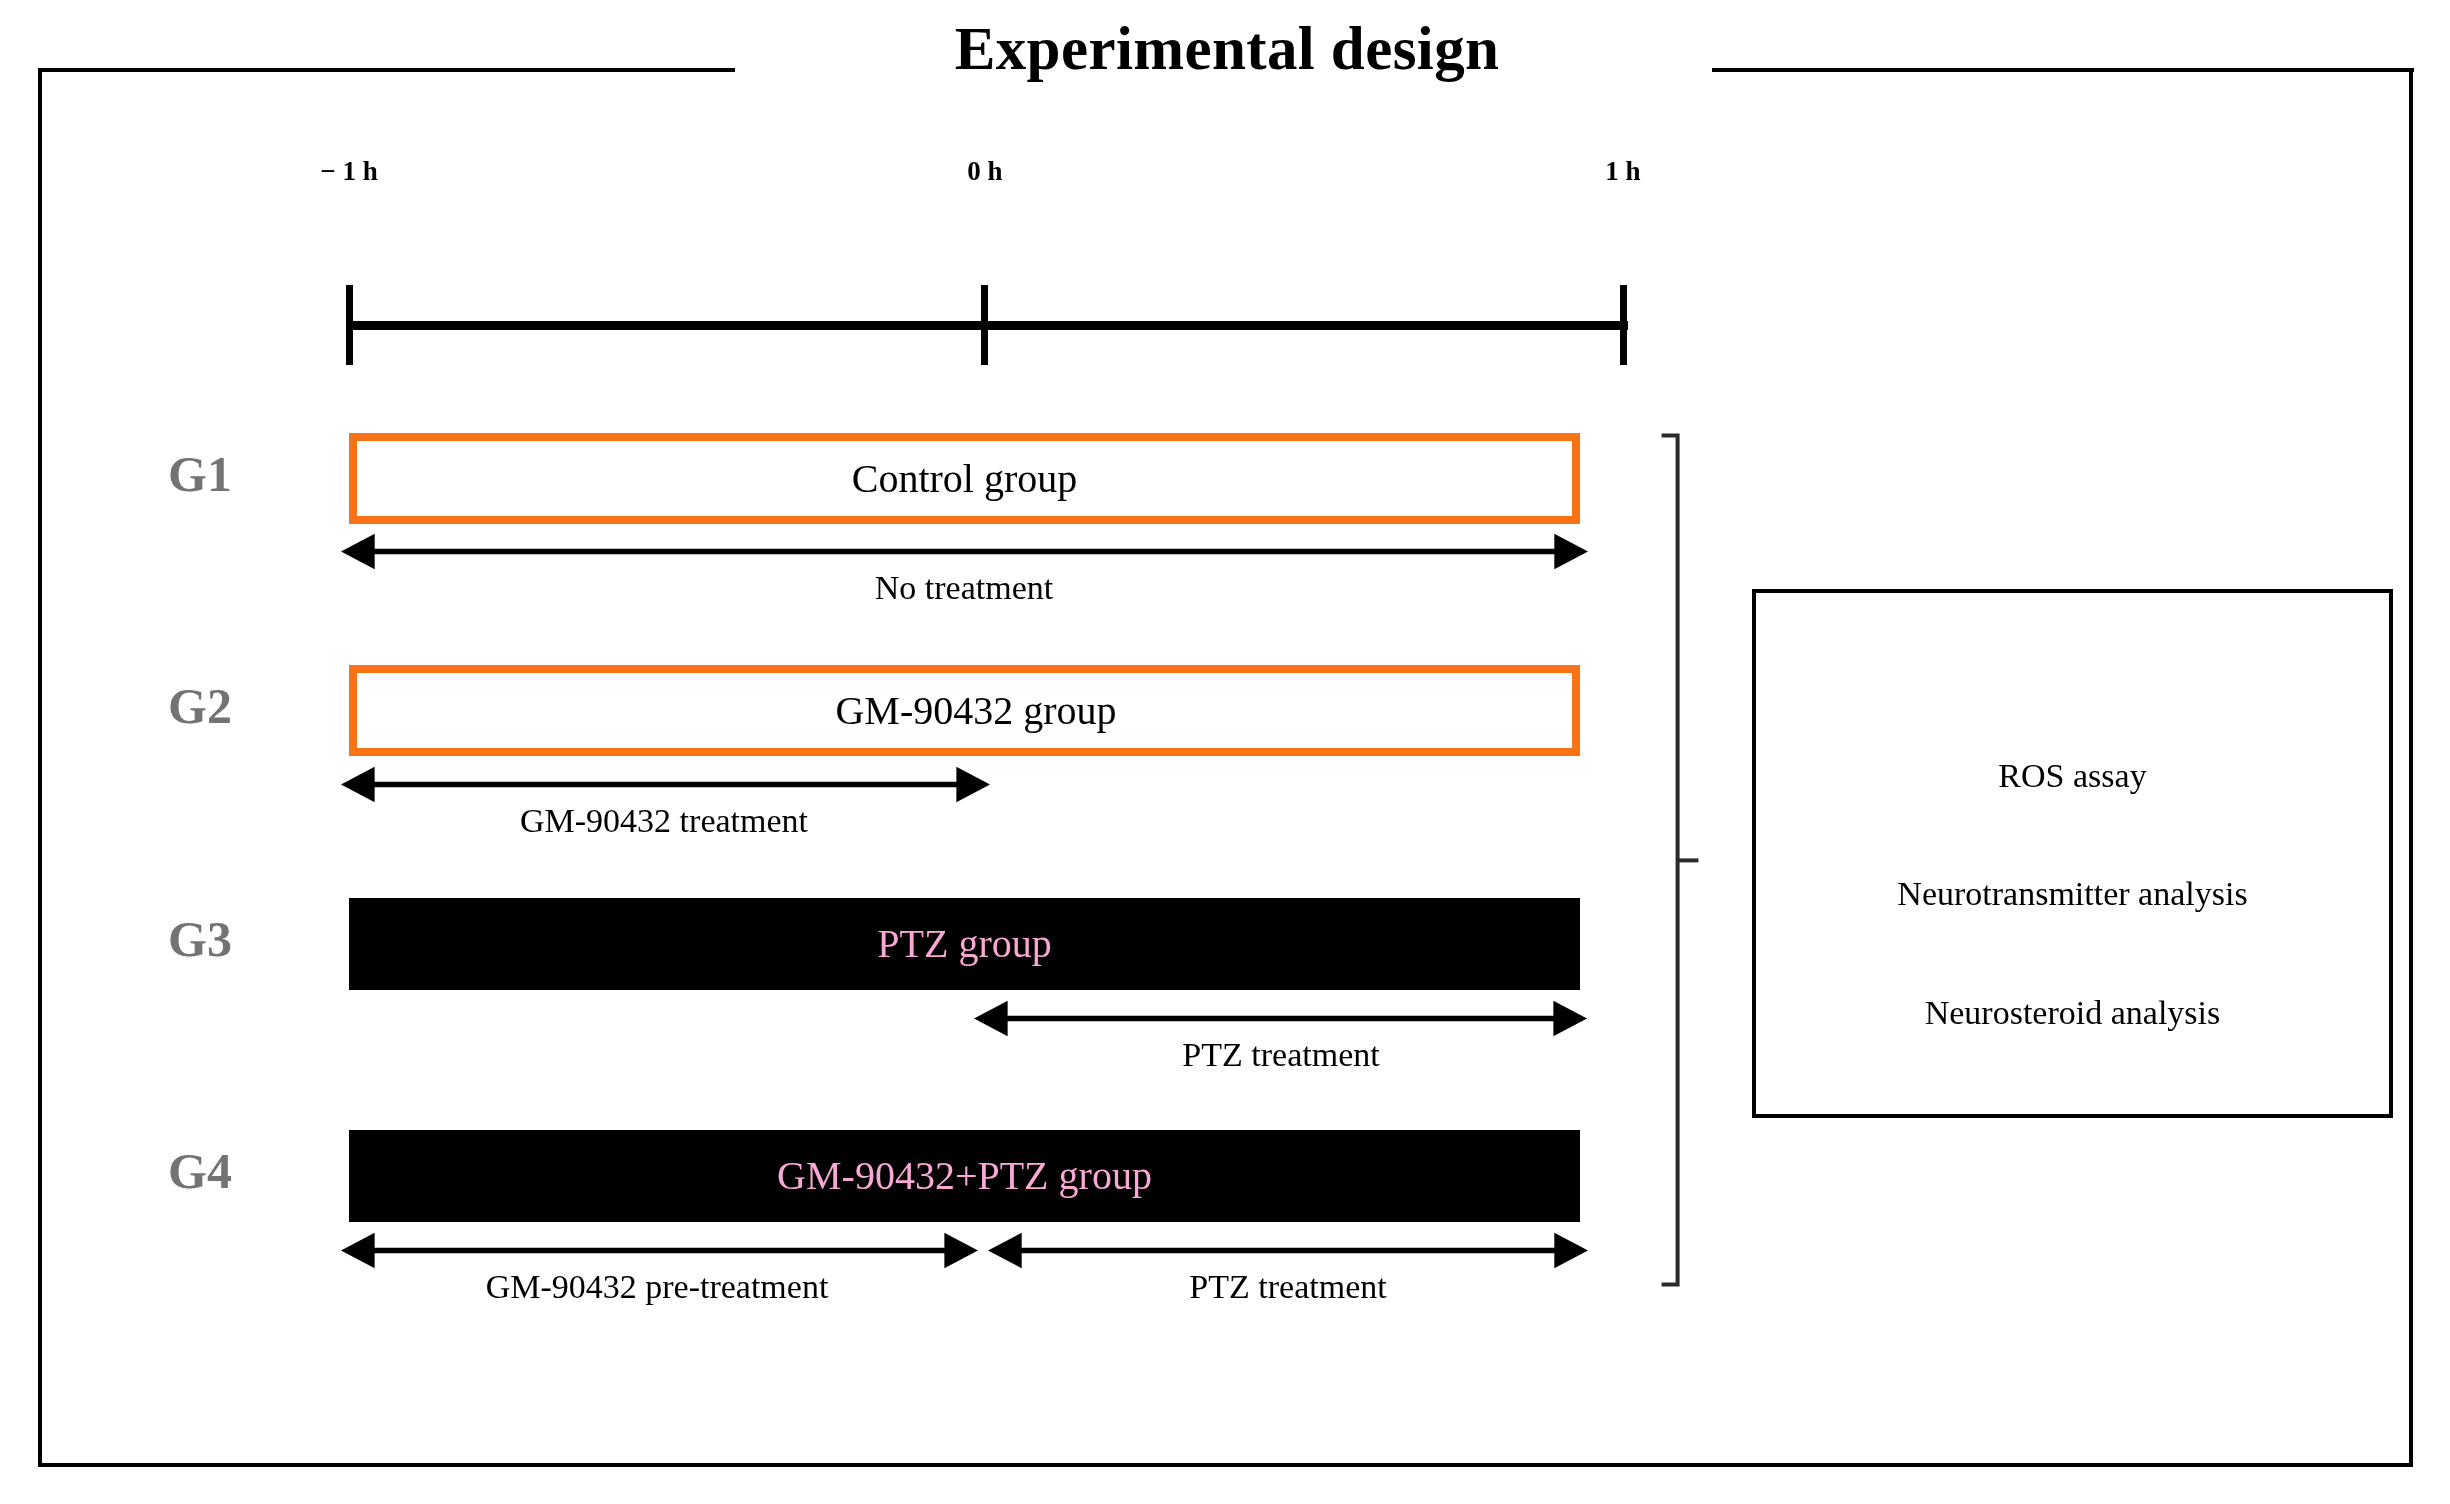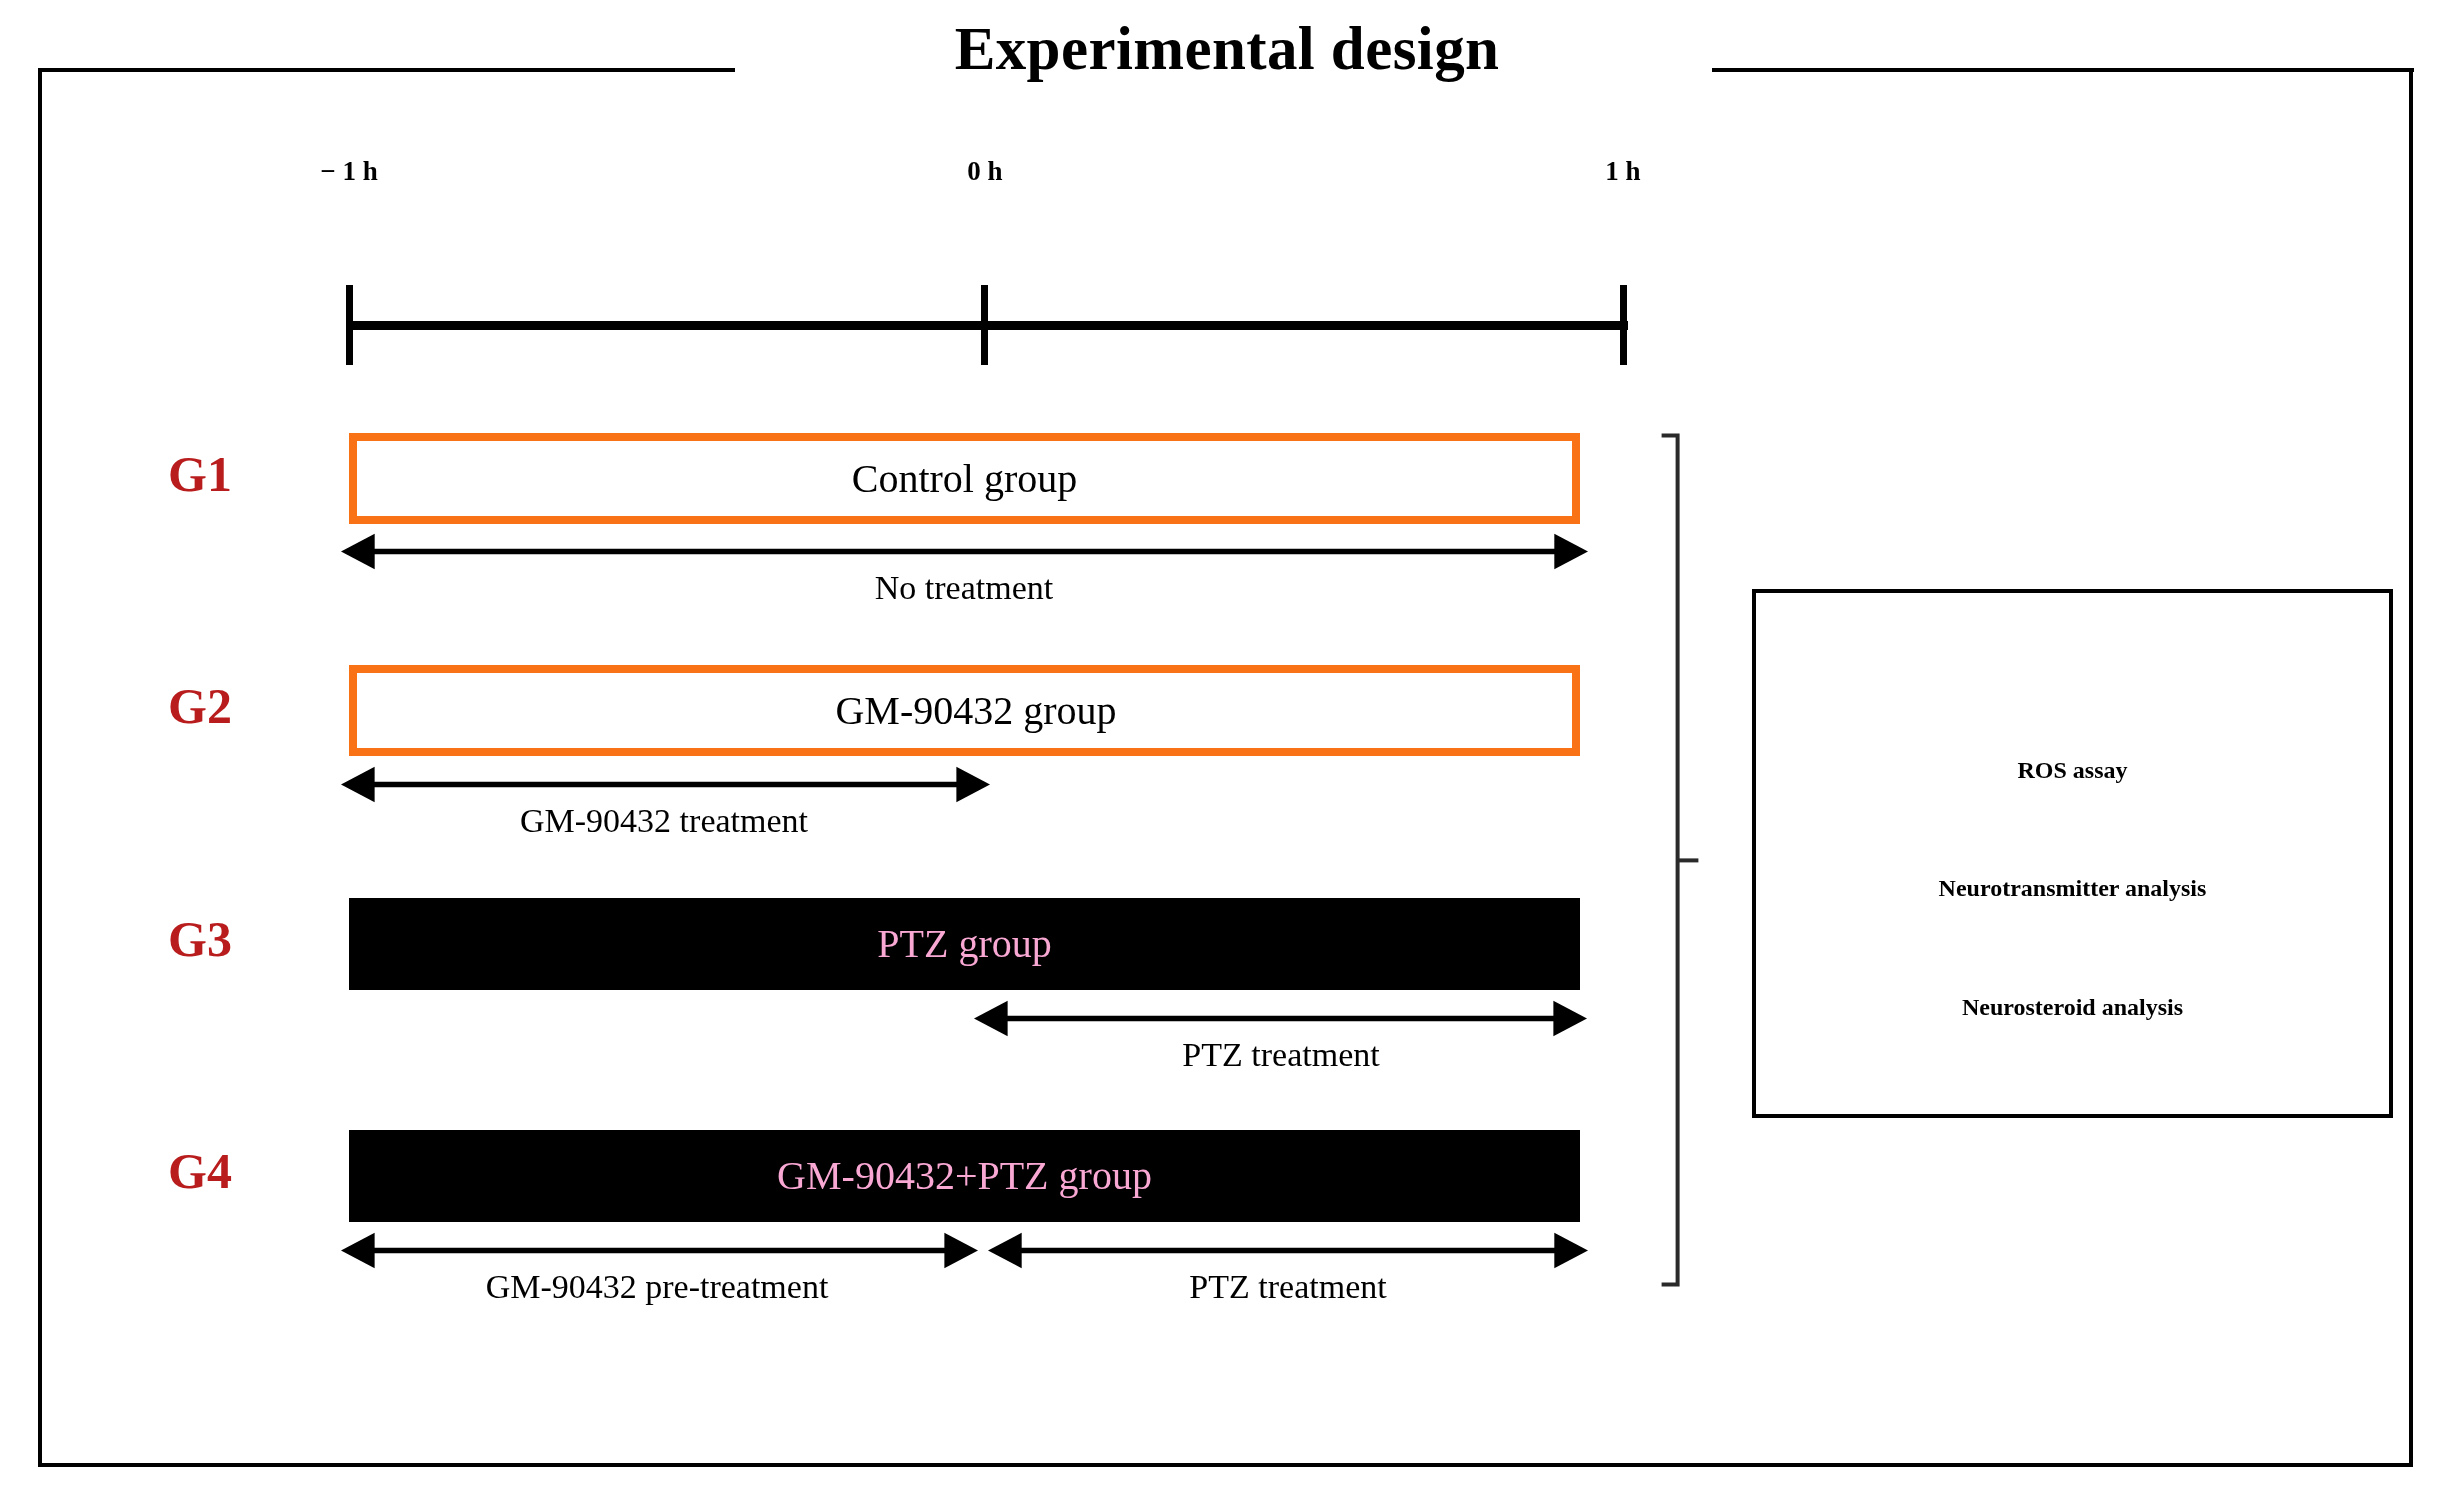--- a/index.html
+++ b/index.html
@@ -52,21 +52,21 @@
     transform: translateX(-50%);
   }
   .tl-axis  { position:absolute; left:349px; top:321px; width:1279px; height:8.8px; background:#000; }
   .tl-tick  { position:absolute; top:285px; width:7.2px; height:80px; background:#000; }
 
   
   .g-label {
     position: absolute;
     font-size: 50px;
     font-weight: bold;
-    color: #b91c1c;
+    color: #737373;
     white-space: nowrap;
   }
   .g-box {
     position: absolute;
     left: 349px;
     width: 1231px;
     box-sizing: border-box;
     display: flex;
     align-items: center;
     justify-content: center;
@@ -112,22 +112,22 @@
     text-align: center;
     font-size: 56px;
     font-weight: bold;
     color: #000;
     white-space: nowrap;
   }
   .endpoint-item {
     position: absolute;
     left: 0; right: 0;
     text-align: center;
-    font-size: 24px;
-    font-weight: bold;
+    font-size: 34px;
+    font-weight: normal;
     color: #000;
     white-space: nowrap;
   }
 </style>
 </head>
 <body>
 
 <div id="figure">
 
   <div class="frame-left"></div>

